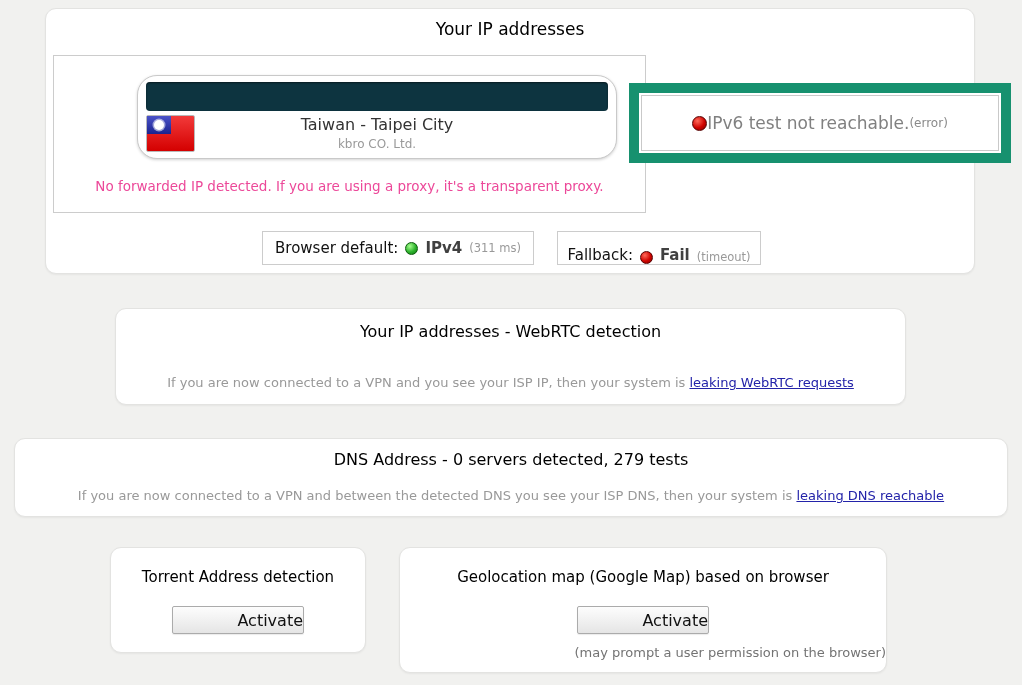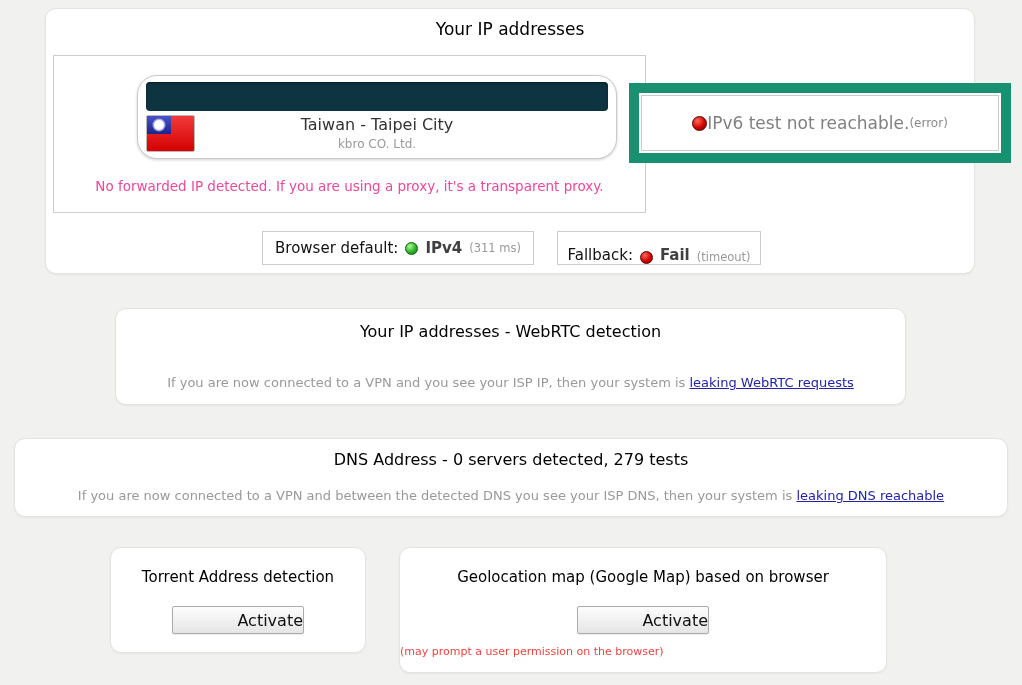--- a/index.html
+++ b/index.html
@@ -134,22 +134,22 @@
     width:132px; height:28px;
     background:linear-gradient(#fdfdfd,#e5e5e5);
     border:1px solid #ababab; border-radius:2px;
     font-size:16px; color:#111;
     font-family:"DejaVu Sans","Liberation Sans",sans-serif;
     cursor:pointer;
     box-shadow:0 1px 1px rgba(0,0,0,.08);
     text-align:right;
   }
   .geo-note {
-    position:absolute; top:97px; left:0; width:100%; text-align:left;
-    font-size:11px; color:#ef4444;
+    position:absolute; top:97px; left:0; width:100%; text-align:right;
+    font-size:13px; color:#737373;
   }
 </style>
 </head>
 <body>
 
 <div id="page-root">
 
   <div class="card card-ip">
     <div class="ip-title">Your IP addresses</div>
 

